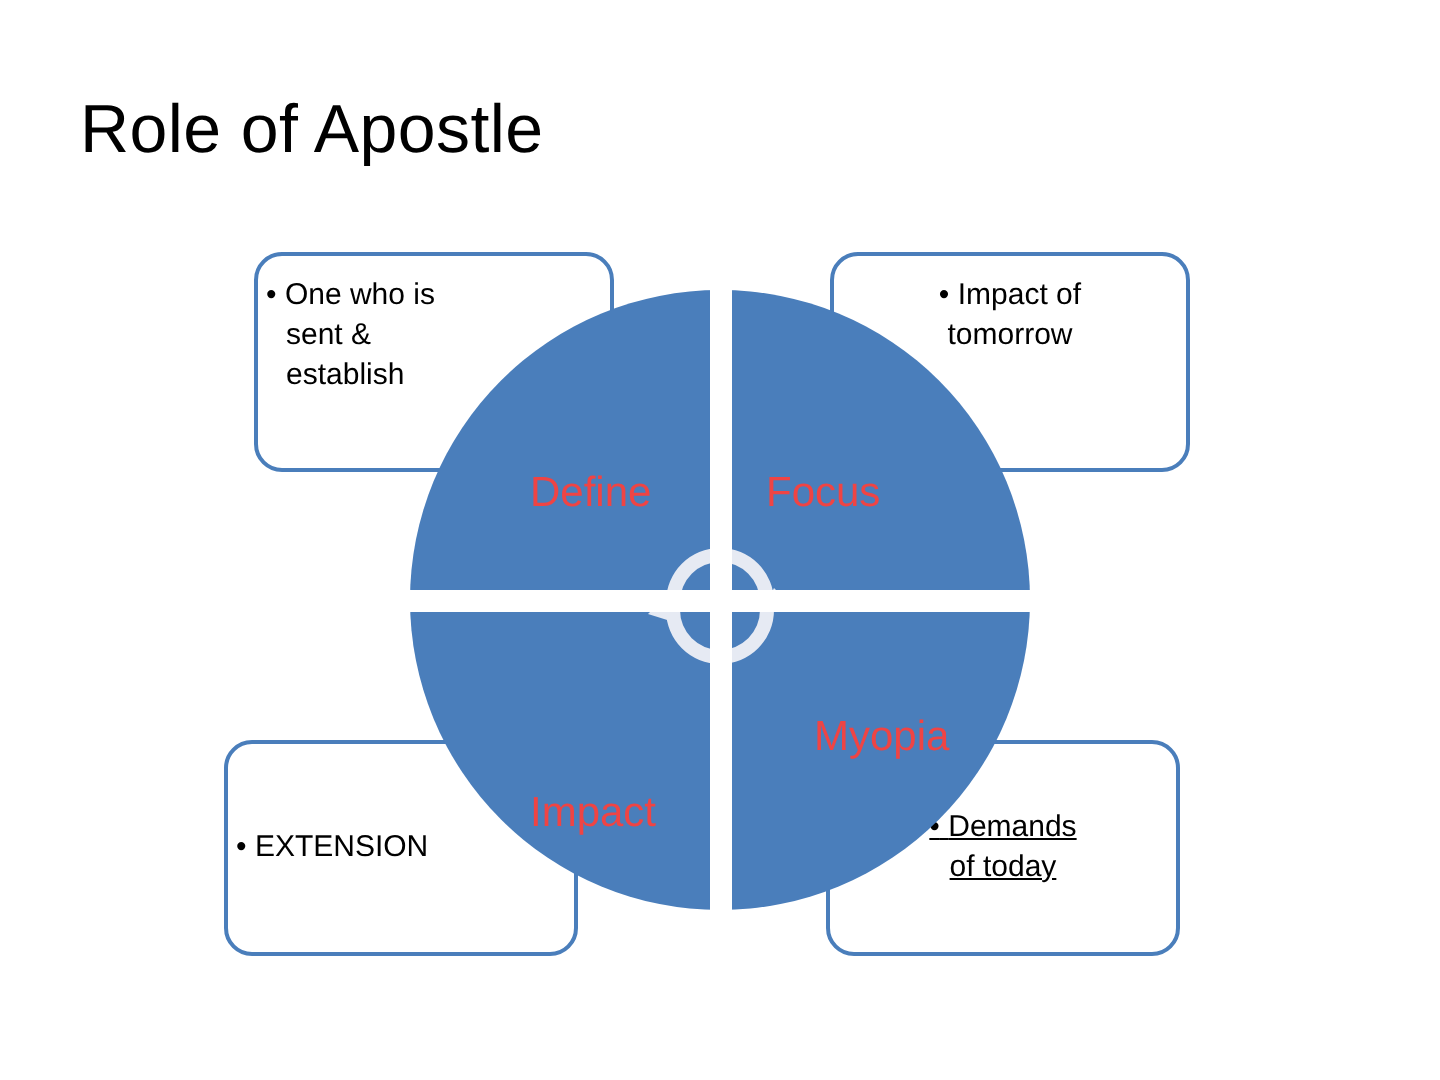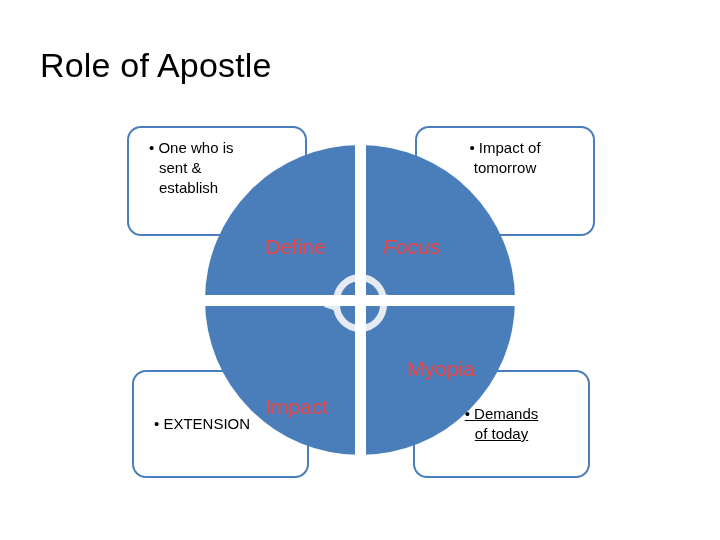--- a/index.html
+++ b/index.html
@@ -38,21 +38,21 @@
   
   .callout {
     position: absolute;
     box-sizing: border-box;
     background: #ffffff;
     border: 2px solid #4A7EBB;
     border-radius: 14px;
     font-size: 15px;
     line-height: 20px;
     color: #000000;
-    padding: 10px 16px;
+    padding: 10px 0;
     display: flex;
   }
   .callout .bullet-line {
     display: block;
   }
   .callout .bul {
     font-size: 15px;
     line-height: 20px;
   }
 
@@ -71,21 +71,21 @@
     left: 415px;
     top: 126px;
     width: 180px;
     height: 110px;
     align-items: flex-start;
     justify-content: center;
     text-align: center;
   }
 
   #callout-bl {
-    left: 132px;
+    left: 112px;
     top: 370px;
     width: 177px;
     height: 108px;
     align-items: center;
     justify-content: flex-start;
     text-align: left;
   }
   #callout-bl .inner { padding-left: 4px; }
 
   #callout-br {
@@ -112,21 +112,21 @@
   }
   .quad-label {
     position: absolute;
     color: #ef4444;
     font-size: 21px;
     line-height: 24px;
     font-weight: 400;
     white-space: nowrap;
   }
   #label-define { left: 60px;  top: 90px; }
-  #label-focus  { left: 178px; top: 90px; font-style: italic; }
+  #label-focus  { left: 178px; top: 90px; }
   #label-impact { left: 60px;  top: 202px; margin-top: 48px; }
   #label-myopia { left: 170px; top: 212px; margin-left: 32px; }
 </style>
 </head>
 <body>
 
 <div id="slide">
 
   <div id="slide-title">Role of Apostle</div>
 

